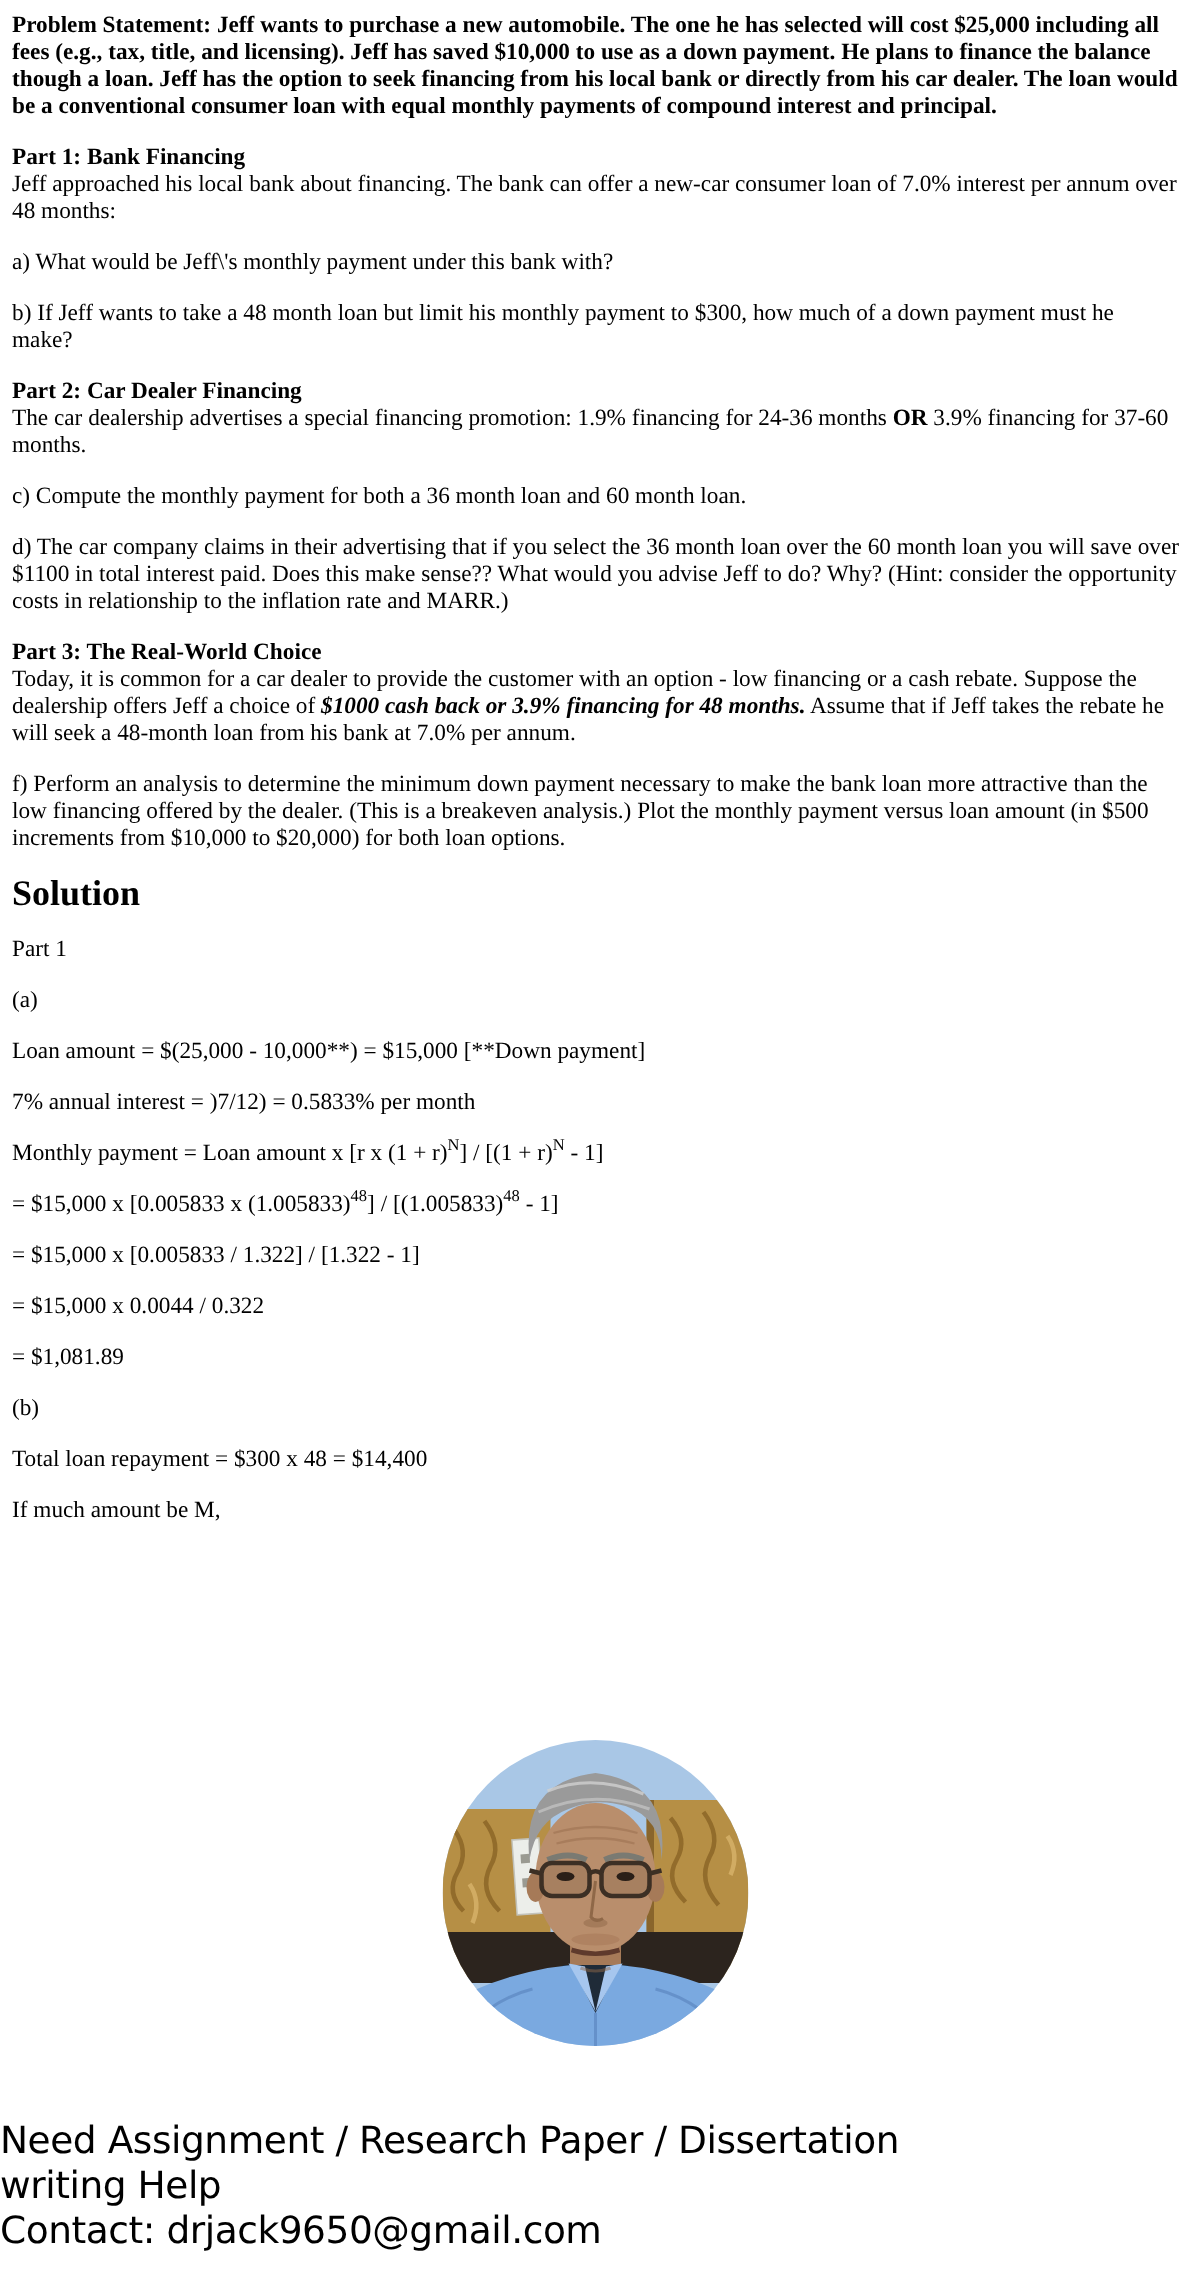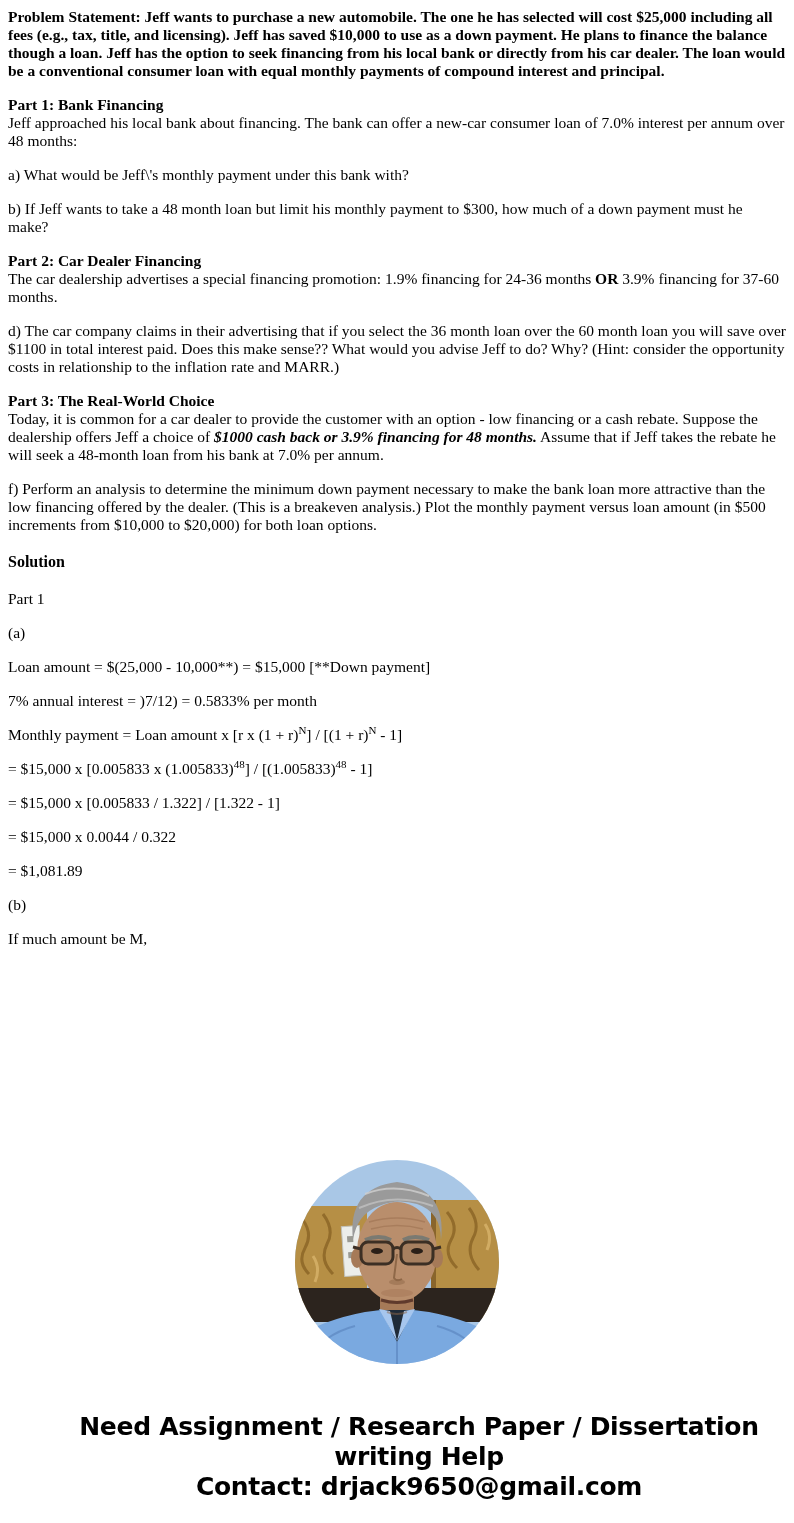--- a/index.html
+++ b/index.html
@@ -5,58 +5,60 @@
   html,body{margin:0;padding:0;}
   body{
     width:794px;height:1523px;background:#ffffff;color:#000;
     font-family:"Liberation Serif", serif;overflow:hidden;position:relative;
   }
   .doc{
     height:1113px;overflow:hidden;padding:8px 8px 0 8px;
     font-size:15.5px;line-height:18px;
   }
   .doc p{margin:0 0 16px 0;}
-  .doc h2{font-size:16px;line-height:24px;margin:0 0 16px 0;font-weight:bold;}
+  .doc h2{font-size:24px;line-height:24px;margin:0 0 16px 0;font-weight:bold;}
   .doc .b{font-weight:bold;}
   .doc .i{font-style:italic;}
   .doc sup{font-size:11px;line-height:0;vertical-align:super;}
   .avatar-wrap{
     width:204px;height:204px;margin:39px auto 0 auto;border-radius:50%;
     overflow:hidden;
   }
   .avatar-wrap svg{display:block;}
   .footer{
-    margin-top:48px;text-align:center;color:#000;
-    font-family:"DejaVu Sans", sans-serif;font-weight:700;
-    font-size:25px;line-height:30px;letter-spacing:-0.3px;padding-left:44px;
+    margin-top:48px;color:#000;
+    font-family:"DejaVu Sans", sans-serif;font-weight:400;
+    font-size:25px;line-height:30px;letter-spacing:-0.3px;
   }
 </style>
 </head>
 <body>
 
 <div class="doc">
     <p><span class="b">Problem Statement: Jeff wants to purchase a new automobile. The one he has selected will cost $25,000 including all fees (e.g., tax, title, and licensing). Jeff has saved $10,000 to use as a down payment. He plans to finance the balance though a loan. Jeff has the option to seek financing from his local bank or directly from his car dealer. The loan would be a conventional consumer loan with equal monthly payments of compound interest and principal.</span></p>
     <p><span class="b">Part 1: Bank Financing</span><br><span>Jeff approached his local bank about financing. The bank can offer a new-car consumer loan of 7.0% interest per annum over 48 months:</span></p>
     <p><span>a) What would be Jeff\'s monthly payment under this bank with?</span></p>
     <p><span>b) If Jeff wants to take a 48 month loan but limit his monthly payment to $300, how much of a down payment must he make?</span></p>
     <p><span class="b">Part 2: Car Dealer Financing</span><br><span>The car dealership advertises a special financing promotion: 1.9% financing for 24-36 months </span><span class="b">OR</span><span> 3.9% financing for 37-60 months.</span></p>
+    <p><span>c) Compute the monthly payment for both a 36 month loan and 60 month loan.</span></p>
     <p><span>d) The car company claims in their advertising that if you select the 36 month loan over the 60 month loan you will save over $1100 in total interest paid. Does this make sense?? What would you advise Jeff to do? Why? (Hint: consider the opportunity costs in relationship to the inflation rate and MARR.)</span></p>
     <p><span class="b">Part 3: The Real-World Choice</span><br><span>Today, it is common for a car dealer to provide the customer with an option - low financing or a cash rebate. Suppose the dealership offers Jeff a choice of </span><span class="b i">$1000 cash back or 3.9% financing for 48 months.</span><span> Assume that if Jeff takes the rebate he will seek a 48-month loan from his bank at 7.0% per annum.</span></p>
     <p><span>f) Perform an analysis to determine the minimum down payment necessary to make the bank loan more attractive than the low financing offered by the dealer. (This is a breakeven analysis.) Plot the monthly payment versus loan amount (in $500 increments from $10,000 to $20,000) for both loan options.</span></p>
     <h2><span>Solution</span></h2>
     <p><span>Part 1</span></p>
     <p><span>(a)</span></p>
     <p><span>Loan amount = $(25,000 - 10,000**) = $15,000 [**Down payment]</span></p>
     <p><span>7% annual interest = )7/12) = 0.5833% per month</span></p>
     <p><span>Monthly payment = Loan amount x [r x (1 + r)</span><sup>N</sup><span>] / [(1 + r)</span><sup>N</sup><span> - 1]</span></p>
     <p><span>= $15,000 x [0.005833 x (1.005833)</span><sup>48</sup><span>] / [(1.005833)</span><sup>48</sup><span> - 1]</span></p>
     <p><span>= $15,000 x [0.005833 / 1.322] / [1.322 - 1]</span></p>
     <p><span>= $15,000 x 0.0044 / 0.322</span></p>
     <p><span>= $1,081.89</span></p>
     <p><span>(b)</span></p>
+    <p><span>Total loan repayment = $300 x 48 = $14,400</span></p>
     <p><span>If much amount be M,</span></p>
   </div>
 
 <div class="avatar-wrap">
   <svg width="204" height="204" viewBox="0 0 204 204">
 
     <rect x="0" y="0" width="204" height="204" fill="#a9c7e6"></rect>
 
     <g>
       <rect x="0" y="46" width="72" height="112" fill="#b68f45"></rect>

